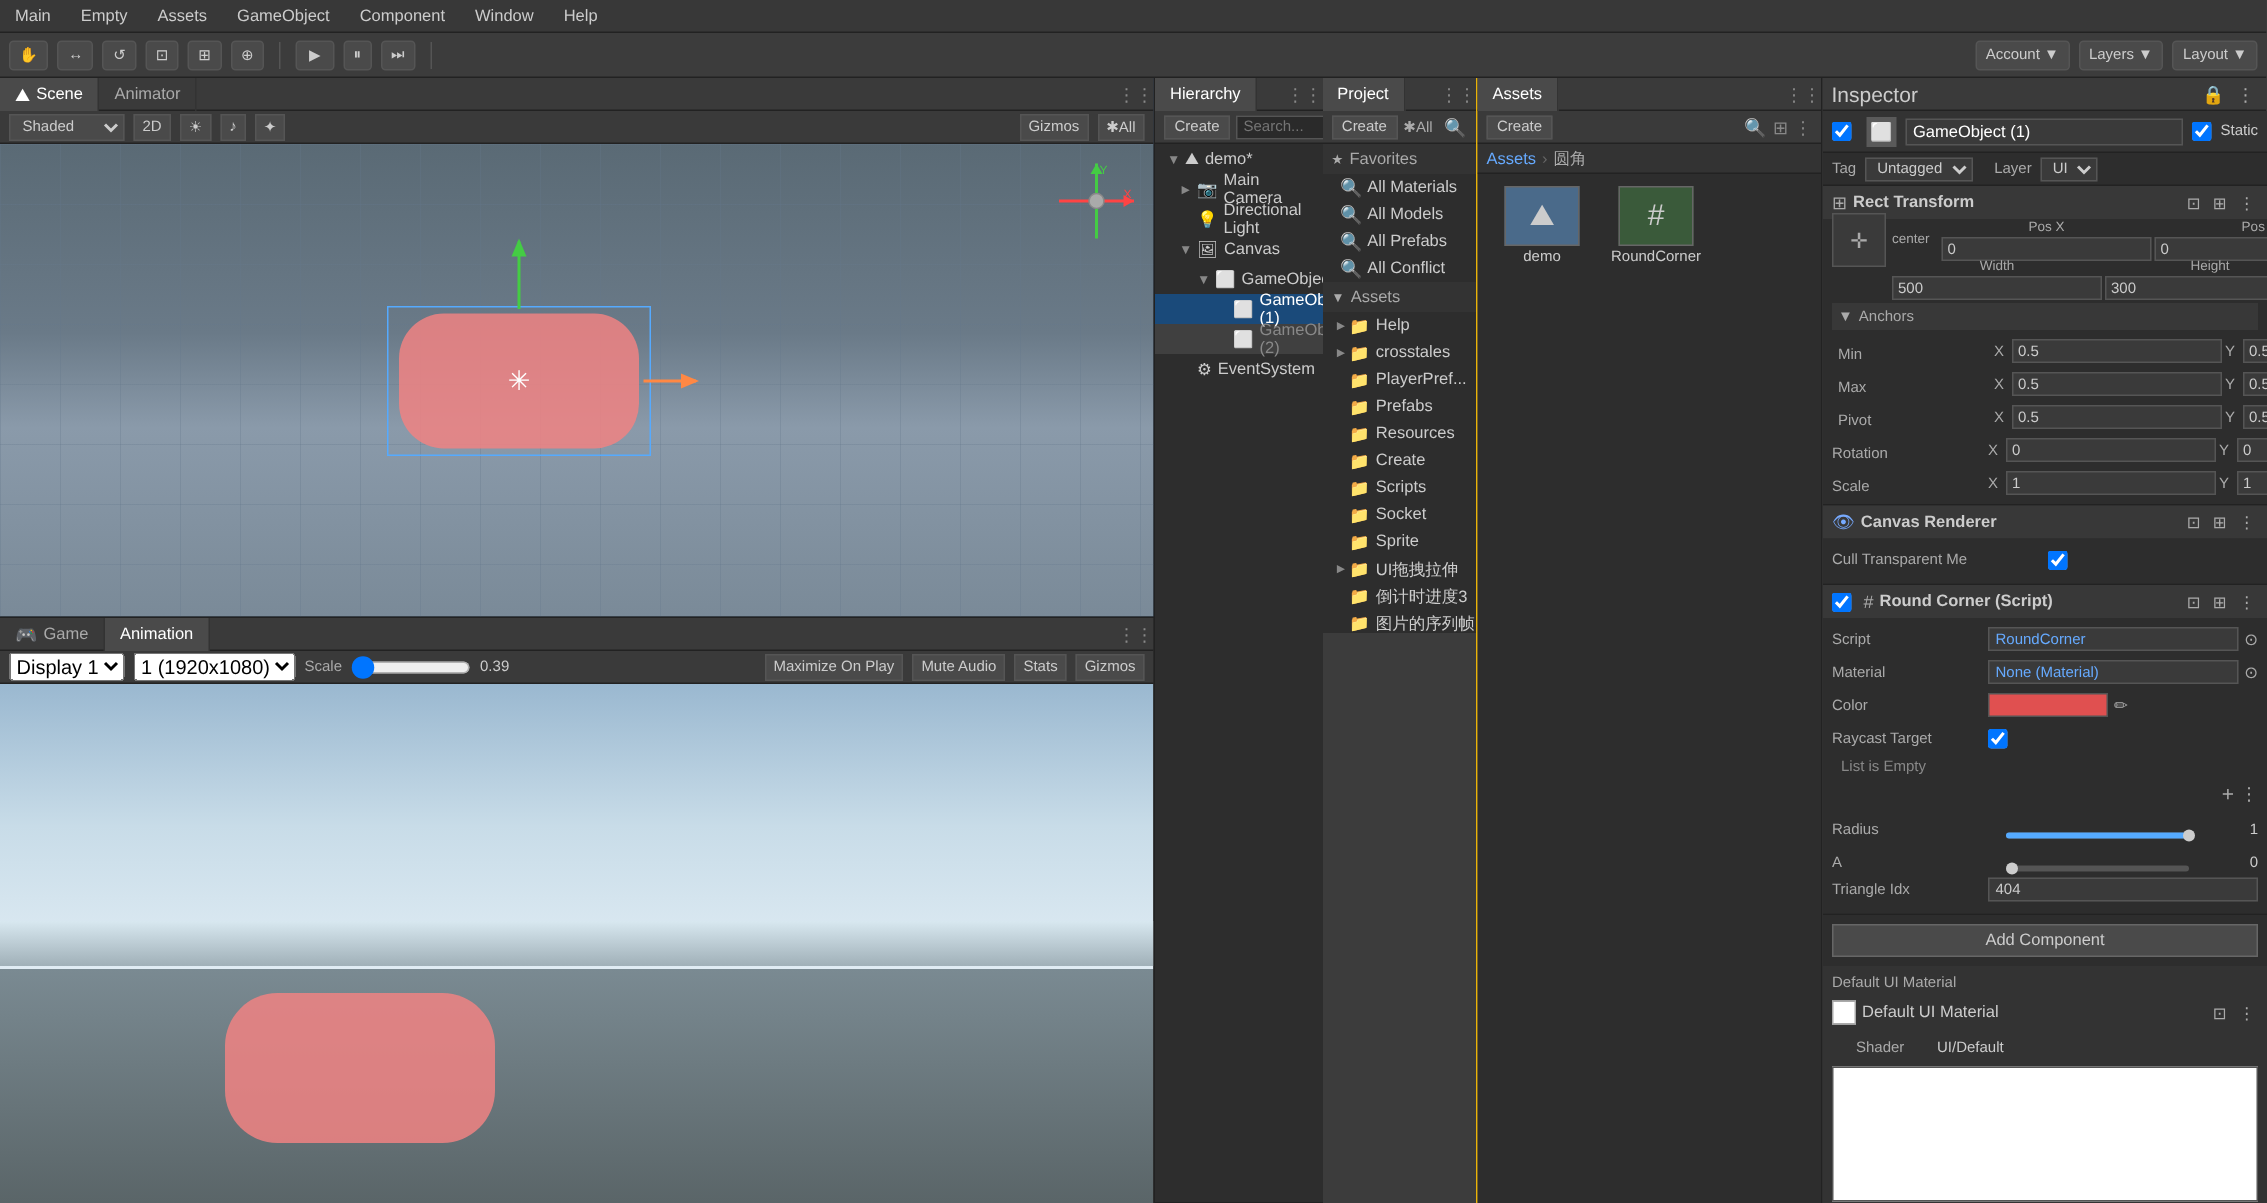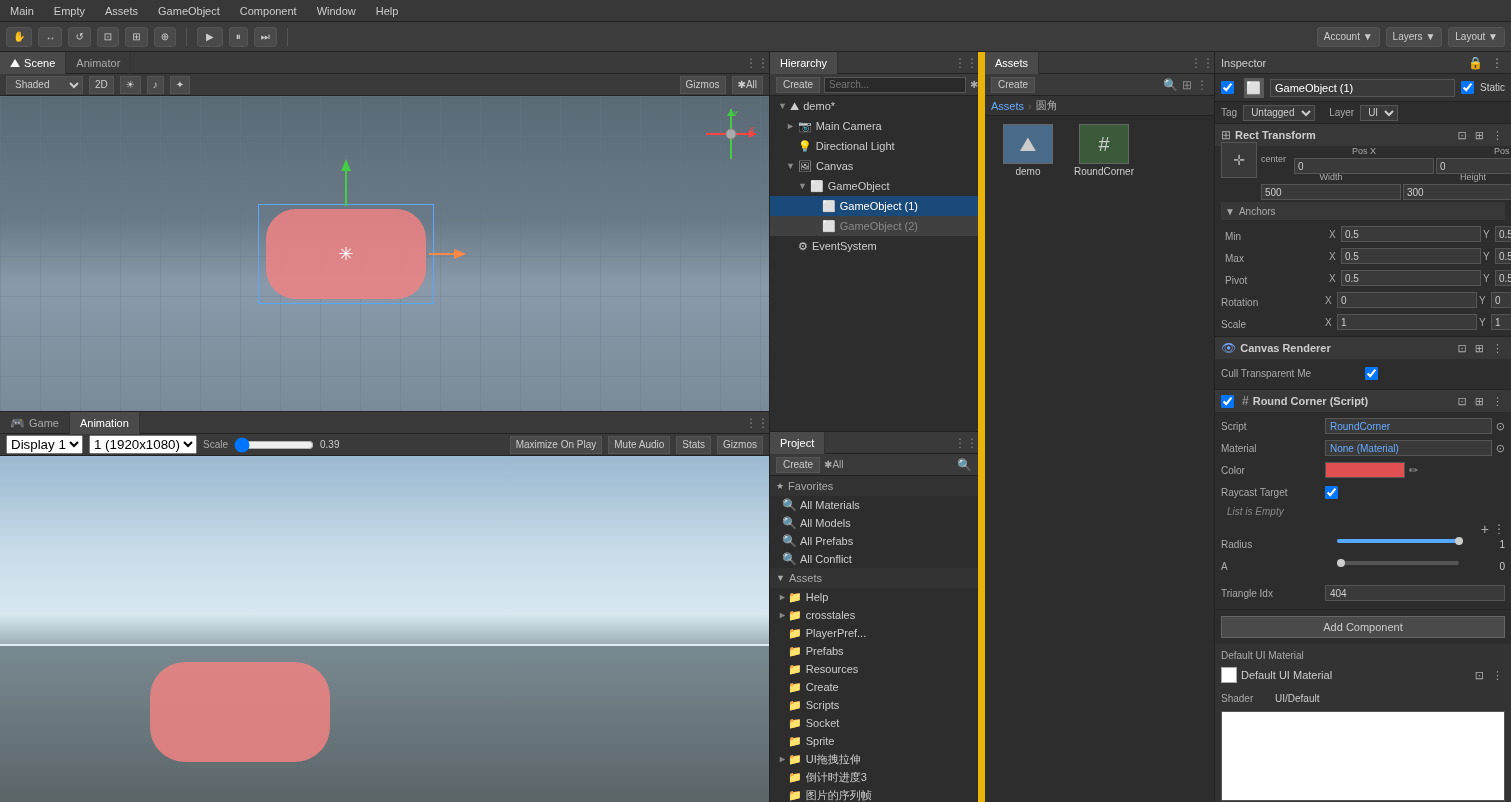--- a/index.html
+++ b/index.html
@@ -293,24 +293,23 @@
       background: rgba(240, 130, 130, 0.85);
       border-radius: 35px;
       position: absolute;
       bottom: 40px;
       left: 150px;
     }
 
     
     .middle-panel {
       display: flex;
-      flex-direction: column;
       width: 215px;
       flex-shrink: 0;
-      border-right: 7px solid #eab308;
+      border-right: 1px solid #eab308;
     }
 
     
     .hierarchy-panel {
       flex: 1;
       display: flex;
       flex-direction: column;
       border-bottom: 1px solid #222;
       overflow: hidden;
     }
@@ -580,21 +579,21 @@
     }
     .color-swatch {
       width: 80px;
       height: 16px;
       background: #e05050;
       border: 1px solid #555;
       cursor: pointer;
     }
     .slider-row {
       display: flex;
-      align-items: flex-start;
+      align-items: flex-end;
       height: 20px;
       gap: 16px;
       margin-bottom: 2px;
     }
     .slider-label { width: 100px; font-size: 10px; color: #aaa; flex-shrink: 0; }
     .slider-track {
       flex: 1;
       height: 4px;
       background: #555;
       border-radius: 2px;
@@ -670,41 +669,42 @@
       background: white;
       border: 1px solid #aaa;
       flex-shrink: 0;
     }
     .mat-name { font-size: 11px; color: #ccc; }
     .shader-row {
       display: flex;
       align-items: center;
       height: 18px;
       gap: 4px;
+      margin-left: 16px;
     }
     .shader-label { font-size: 10px; color: #aaa; width: 50px; }
     .shader-value { font-size: 10px; color: #ccc; }
     .mat-preview {
       width: calc(100% - 0px);
       height: 90px;
       background: white;
       border: 1px solid #555;
       margin-top: 4px;
     }
 
     .inspector-icon-btn {
       background: none;
       border: none;
       color: #aaa;
       font-size: 12px;
       cursor: pointer;
       padding: 0 2px;
     }
     .panel-title {
-      font-size: 11px;
+      font-size: 14px;
       color: #ccc;
     }
     .hierarchy-btn {
       background: #4a4a4a;
       border: 1px solid #555;
       color: #ccc;
       font-size: 10px;
       padding: 1px 6px;
       height: 16px;
       cursor: pointer;
@@ -738,21 +738,20 @@
       padding: 0 6px;
       background: #383838;
       border-bottom: 1px solid #222;
       font-size: 10px;
       color: #aaa;
     }
     .list-empty {
       padding: 2px 6px;
       font-size: 10px;
       color: #888;
-      font-style: italic;
     }
     .component-actions {
       display: flex;
       gap: 4px;
       margin-left: auto;
     }
     .comp-action-btn {
       background: none;
       border: none;
       color: #aaa;

